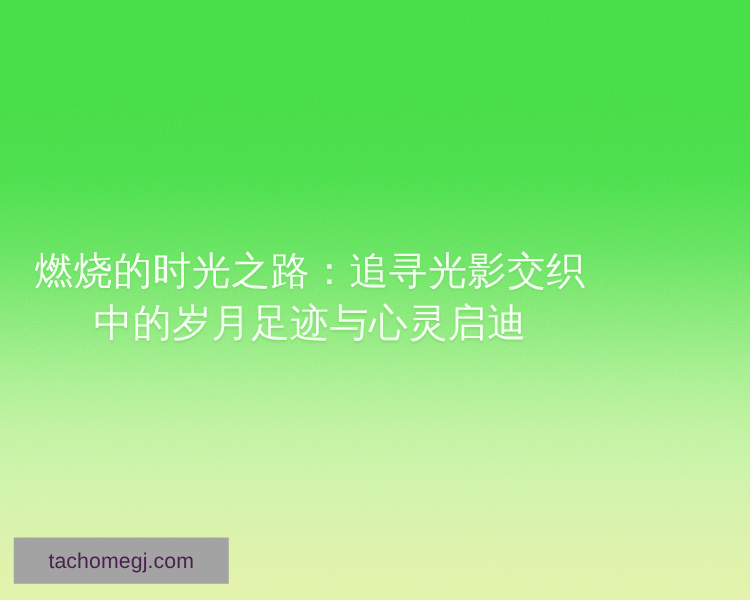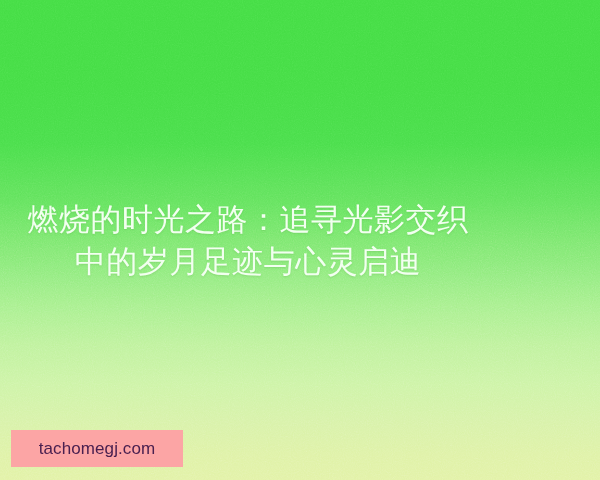--- a/index.html
+++ b/index.html
@@ -52,41 +52,42 @@
 
   
   #title-block {
     position: absolute;
     left: 0;
     top: 199px;
     width: 496px;
     text-align: center;
     padding: 0 14px;
     box-sizing: border-box;
+    font-family: Liberation Mono, monospace;
   }
 
   #title-text {
     display: block;
     color: #f2fff0;
     font-size: 31px;
     line-height: 42px;
     font-weight: 400;
     letter-spacing: 0.5px;
     white-space: pre-wrap;
     text-shadow: 0 1px 2px rgba(90, 170, 70, 0.28);
   }
 
   
   #watermark-badge {
     position: absolute;
     left: 11px;
     top: 430px;
     width: 172px;
     height: 37px;
-    background: #fca5a5;
+    background: #a3a3a3;
     display: flex;
     align-items: center;
     justify-content: center;
     box-sizing: border-box;
   }
 
   #watermark-text {
     color: #4a2050;
     font-size: 17px;
     line-height: 17px;

